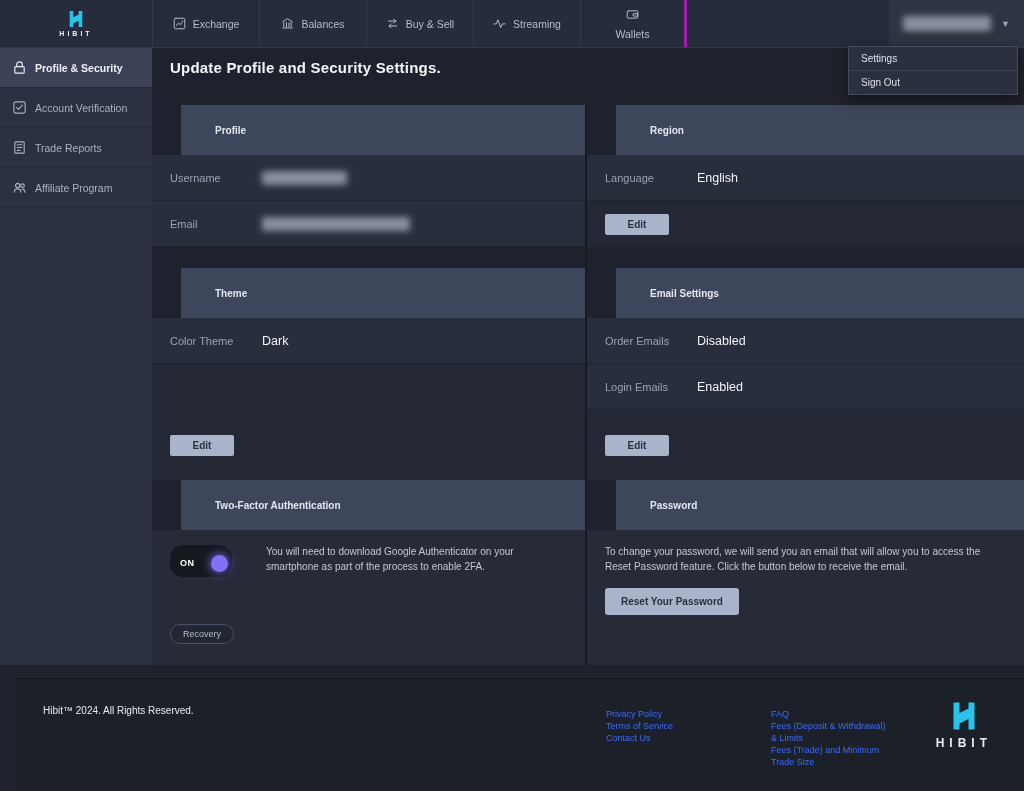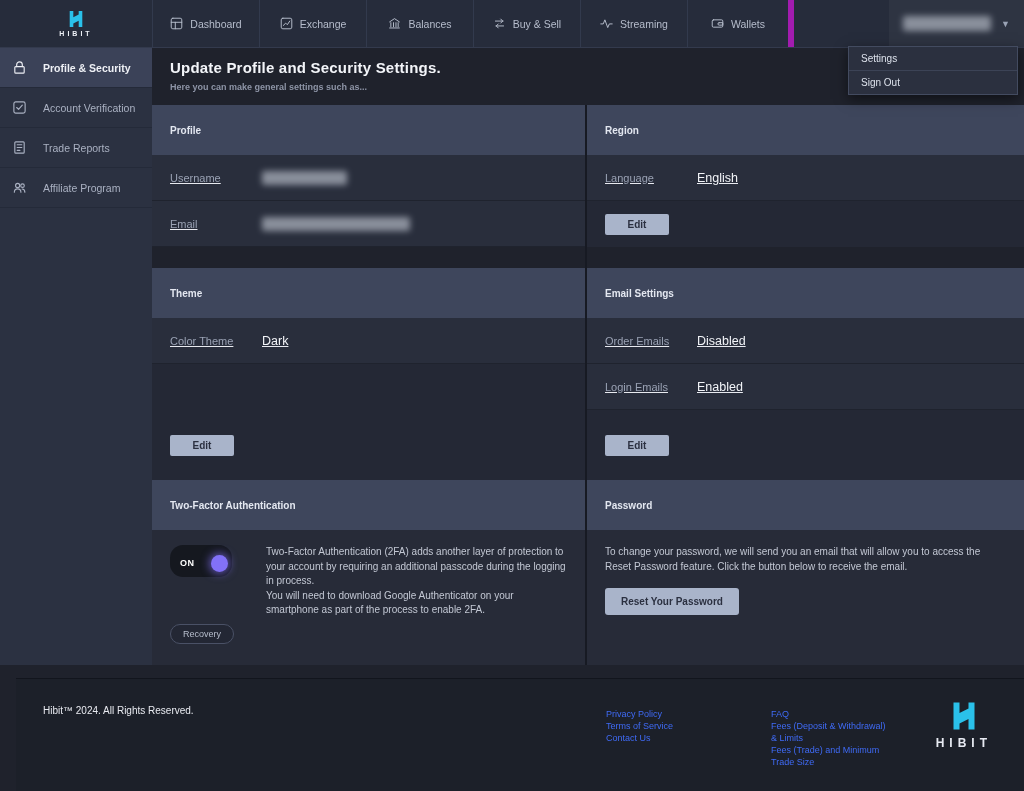--- a/index.html
+++ b/index.html
@@ -12,50 +12,50 @@
   html,body{width:1024px;height:791px;}
   body{font-family:"Liberation Sans",sans-serif;background:var(--main-bg);position:relative;overflow:hidden;color:#e8eaf0;}
 
   
   .navbar{position:absolute;left:0;top:0;width:1024px;height:48px;background:var(--navbar-bg);display:flex;align-items:stretch;border-bottom:1px solid #333a4d;z-index:5;}
   .logo{width:152px;display:flex;flex-direction:column;align-items:center;justify-content:center;gap:2px;cursor:pointer;}
   .logo svg{width:20px;height:18px;}
   .logo .brand-text{font-size:7px;font-weight:700;letter-spacing:3px;color:#eef1f7;}
   .nav-items{display:flex;}
   .nav-item{width:107px;display:flex;align-items:center;justify-content:center;gap:7px;font-size:10.5px;color:#b6bdcc;border-left:1px solid #323a4d;cursor:pointer;}
-  .nav-item:last-child{border-right:6px solid #a21caf;}
+  .nav-item:last-child{border-right:3px solid #a21caf;flex-direction:column;}
   .nav-item svg{width:13px;height:13px;stroke:currentColor;fill:none;stroke-width:1.2;stroke-linecap:round;stroke-linejoin:round;}
   .nav-spacer{flex:1;}
   .user-area{display:flex;align-items:center;gap:10px;padding:0 14px;cursor:pointer;background:rgba(255,255,255,0.04);}
   .redact{background:#9aa0ac;border-radius:2px;filter:blur(3px);opacity:.85;}
   .user-redact{width:88px;height:15px;}
   .caret{font-size:9px;color:#9aa3b5;}
 
   
   .dropdown{position:absolute;top:46px;right:6px;width:170px;background:rgba(43,49,64,0.97);border:1px solid #434b60;z-index:10;box-shadow:0 4px 12px rgba(0,0,0,.5);}
   .dd-item{padding:6px 12px;font-size:10px;color:#dde2ec;border-bottom:1px solid #3c4356;cursor:pointer;}
   .dd-item:last-child{border-bottom:none;}
 
   
   .sidebar{position:absolute;left:0;top:48px;width:152px;bottom:126px;background:var(--sidebar-bg);}
-  .side-item{height:40px;display:flex;align-items:center;gap:16px;padding:0 12px;font-size:10.5px;color:#aab1c2;border-bottom:1px solid #242a39;cursor:pointer;}
+  .side-item{height:40px;display:flex;align-items:center;gap:8px;padding:0 12px;font-size:10.5px;color:#aab1c2;border-bottom:1px solid #242a39;cursor:pointer;}
   .side-item.active{background:var(--sidebar-active);color:#eef0f5;font-weight:700;}
   .side-item svg{width:15px;height:15px;stroke:currentColor;fill:none;stroke-width:1.2;stroke-linecap:round;stroke-linejoin:round;flex-shrink:0;}
 
   
   .main{position:absolute;left:152px;top:48px;right:0;bottom:126px;background:var(--main-bg);}
   .page-head{height:57px;padding:11px 18px 0;}
   .page-head h1{font-size:15px;font-weight:700;color:#f3f5f9;letter-spacing:.2px;}
   .page-head p{margin-top:6px;font-size:9px;font-weight:700;color:#8d94a6;}
   .panels{display:flex;height:560px;}
   .col{display:flex;flex-direction:column;}
   .col-left{width:433px;}
   .col-right{flex:1;border-left:2px solid #171a23;}
-  .band{height:50px;display:flex;align-items:center;padding:0 18px;background:var(--band-bg);font-size:10px;font-weight:700;color:#e3e7f0;}
-  .row{height:46px;display:flex;align-items:center;padding:8px 18px;background:var(--row-bg);border-bottom:1px solid #1f232e;text-decoration:underline;}
+  .band{height:50px;display:flex;align-items:center;padding:0 34px;background:var(--band-bg);font-size:10px;font-weight:700;color:#e3e7f0;margin-left:29px;}
+  .row{height:46px;display:flex;align-items:center;padding:8px 18px;background:var(--row-bg);border-bottom:1px solid #1f232e;}
   .row .lbl{width:92px;flex-shrink:0;font-size:11px;color:#9aa2b4;}
   .row .val{font-size:12.5px;color:#f2f4f8;}
   .val-redact-user{width:85px;height:14px;}
   .val-redact-email{width:148px;height:14px;}
   .spacer{height:21px;background:var(--main-bg);}
   .emptyrow{height:46px;background:var(--alt-bg);}
   .editrow{height:46px;display:flex;align-items:center;padding:0 18px;background:var(--alt-bg);}
   .editarea{height:70px;display:flex;align-items:center;padding:0 18px;background:var(--alt-bg);}
   .edit-btn{width:64px;height:21px;background:var(--edit-bg);color:var(--edit-text);font-family:inherit;font-size:10px;font-weight:700;border:none;border-radius:2px;cursor:pointer;}
   .content{height:135px;background:#272b38;padding:15px 18px;}
@@ -88,27 +88,20 @@
   <div class="logo">
     <svg viewBox="0 0 20 20">
         <path d="M3 1h4v7l6-3V1h4v18h-4v-7l-6 3v4H3z" fill="#2ac1ea"></path>
       </svg>
     <span class="brand-text">HIBIT</span>
   </div>
   <nav class="nav-items">
     <div class="nav-item">
       <svg viewBox="0 0 16 16">
           <rect x="1.5" y="1.5" width="13" height="13" rx="2"></rect>
-          <path d="M1.5 6.5h13M6.5 6.5v8"></path>
-        </svg>
-      <span>Dashboard</span>
-    </div>
-    <div class="nav-item">
-      <svg viewBox="0 0 16 16">
-          <rect x="1.5" y="1.5" width="13" height="13" rx="2"></rect>
           <path d="M4 10.5l3-3 2 2 3-4.5"></path>
         </svg>
       <span>Exchange</span>
     </div>
     <div class="nav-item">
       <svg viewBox="0 0 16 16">
           <path d="M2 6l6-4 6 4M3.5 7v5M6.8 7v5M9.8 7v5M12.5 7v5M2 13.5h12"></path>
         </svg>
       <span>Balances</span>
     </div>
@@ -173,21 +166,20 @@
         <circle cx="11.2" cy="6" r="1.9"></circle>
         <path d="M10.8 9.6c1.8.2 2.9 1.6 2.9 3.4"></path>
       </svg>
     <span>Affiliate Program</span>
   </div>
 </aside>
 
 <main class="main">
   <div class="page-head">
     <h1>Update Profile and Security Settings.</h1>
-    <p>Here you can make general settings such as...</p>
   </div>
 
   <div class="panels">
 
     <div class="col col-left">
       <div class="band">
         <span>Profile</span>
       </div>
       <div class="row">
         <span class="lbl">Username</span>
@@ -214,21 +206,20 @@
       </div>
       <div class="content tfa">
         <div class="tfa-left">
           <div class="toggle">
             <span class="on-label">ON</span>
             <span class="knob"></span>
           </div>
           <button class="recovery">Recovery</button>
         </div>
         <div class="tfa-text">
-          <p>Two-Factor Authentication (2FA) adds another layer of protection to your account by requiring an additional passcode during the logging in process.</p>
           <p>You will need to download Google Authenticator on your smartphone as part of the process to enable 2FA.</p>
         </div>
       </div>
     </div>
 
     <div class="col col-right">
       <div class="band">
         <span>Region</span>
       </div>
       <div class="row">

